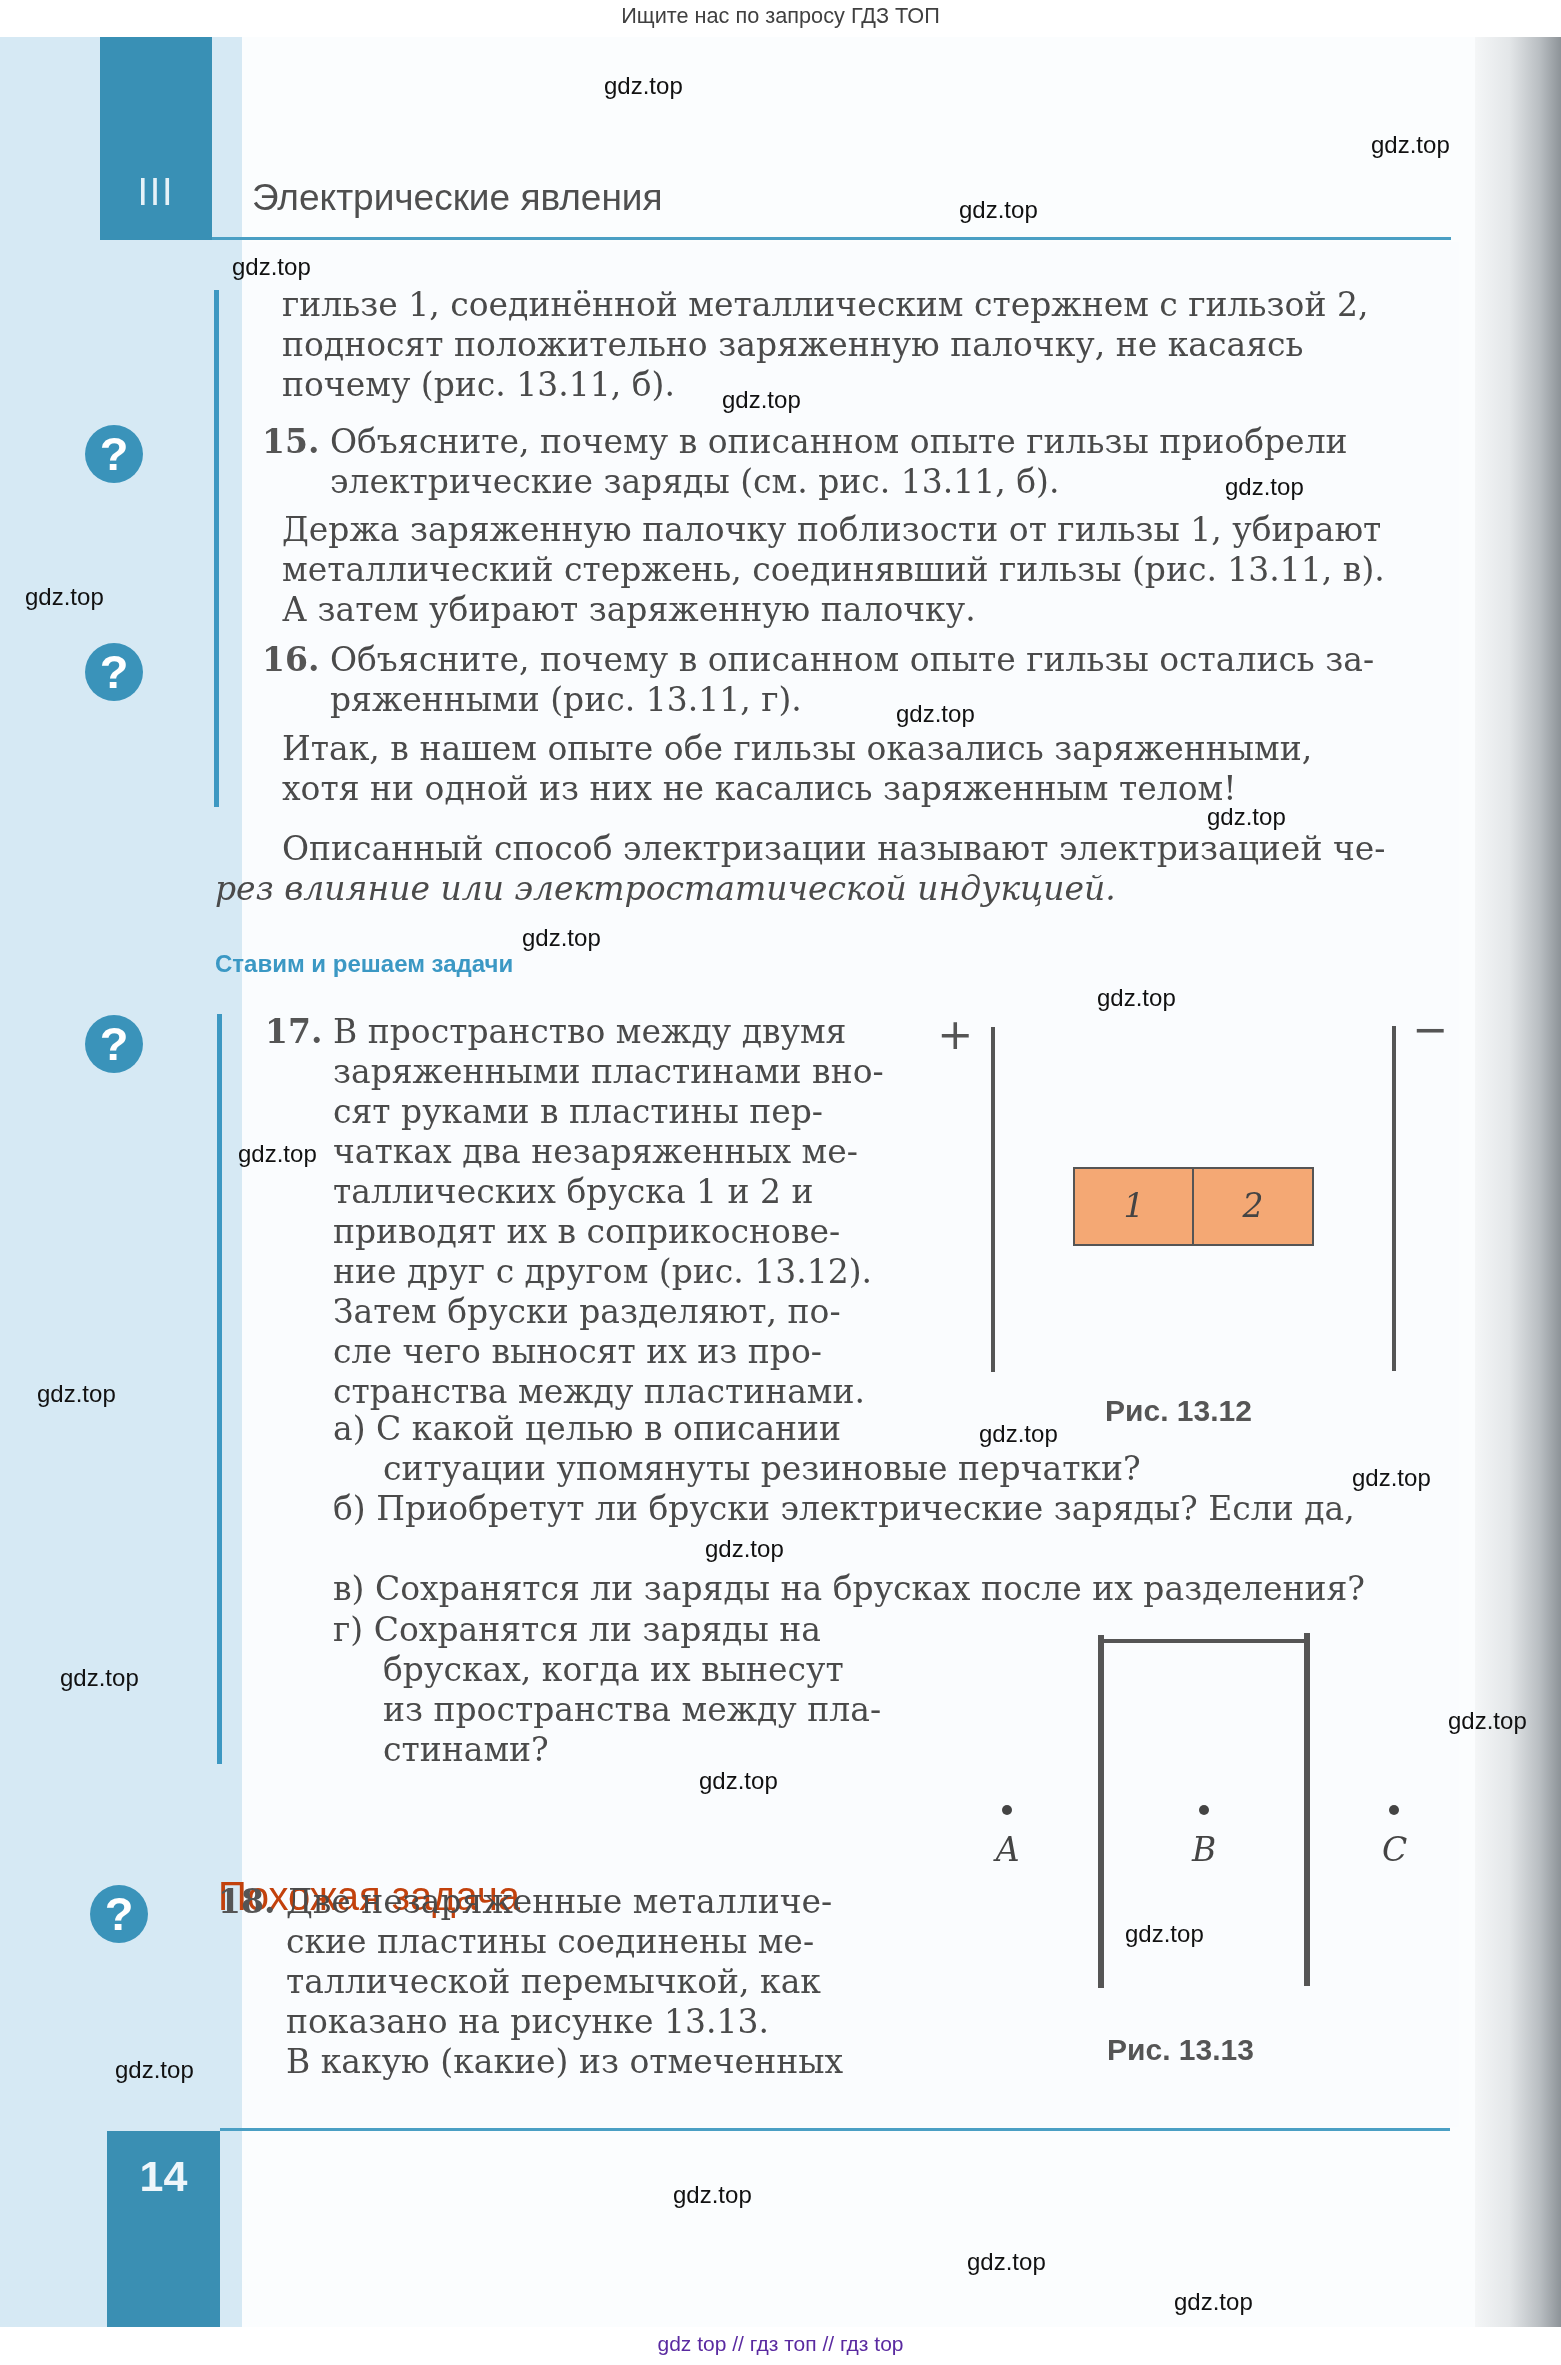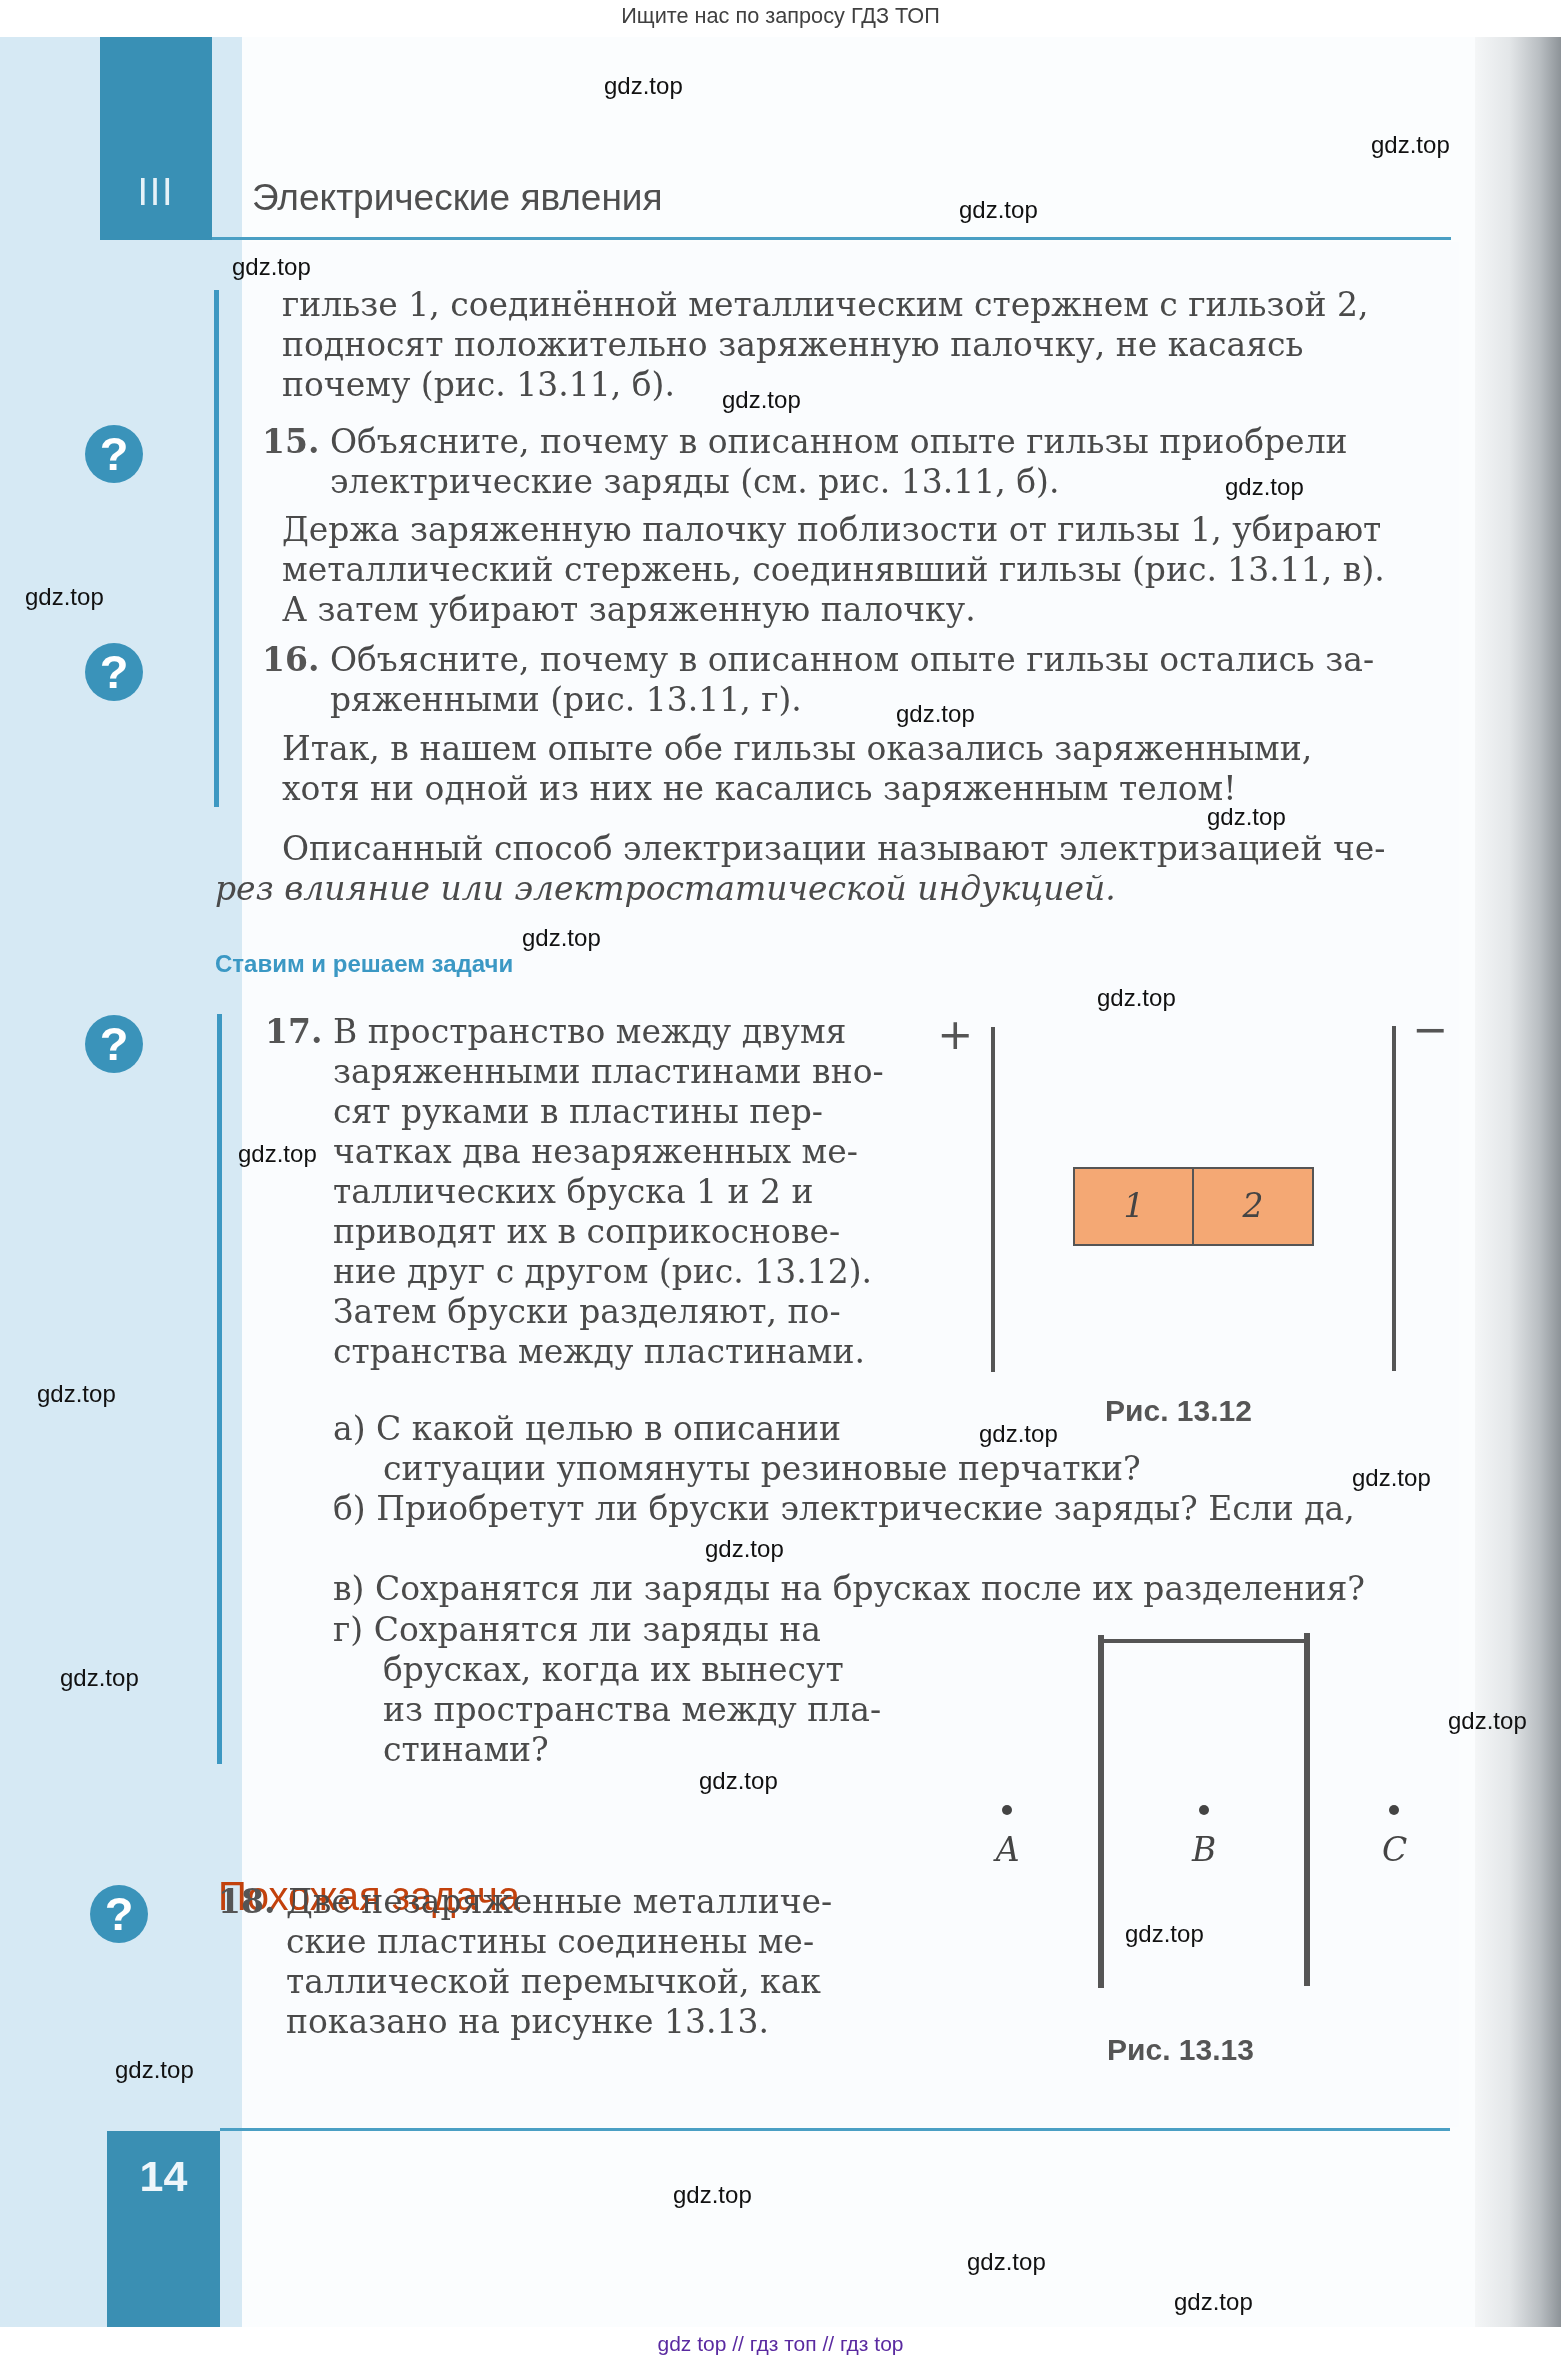--- a/index.html
+++ b/index.html
@@ -103,20 +103,21 @@
 
 <div class="abs txt" style="left:265px; top:1012px; width:667px;">
   <div class="line"><span class="num">17.</span> <span>В пространство между двумя</span></div>
   <div class="line" style="padding-left:68px;">заряженными пластинами вно-</div>
   <div class="line" style="padding-left:68px;">сят руками в пластины пер-</div>
   <div class="line" style="padding-left:68px;">чатках два незаряженных ме-</div>
   <div class="line" style="padding-left:68px;">таллических бруска 1 и 2 и</div>
   <div class="line" style="padding-left:68px;">приводят их в соприкоснове-</div>
   <div class="line" style="padding-left:68px;">ние друг с другом (рис. 13.12).</div>
   <div class="line" style="padding-left:68px;">Затем бруски разделяют, по-</div>
+  <div class="line" style="padding-left:68px;">сле чего выносят их из про-</div>
   <div class="line" style="padding-left:68px;">странства между пластинами.</div>
 </div>
 
 <div class="abs txt" style="left:333px; top:1409px; width:1117px;">
   <div class="line"><span>а)</span> <span>С какой целью в описании</span></div>
   <div class="line" style="padding-left:50px;">ситуации упомянуты резиновые перчатки?</div>
 </div>
 <div class="abs txt" style="left:333px; top:1489px; width:1117px;">
   <div class="line"><span>б)</span> <span>Приобретут ли бруски электрические заряды? Если да,</span></div>
 </div>
@@ -130,20 +131,21 @@
   <div class="line" style="padding-left:50px;">стинами?</div>
 </div>
 
 <div class="abs similar">Похожая задача</div>
 
 <div class="abs txt" style="left:218px; top:1882px; width:684px;">
   <div class="line"><span class="num">18.</span> <span>Две незаряженные металличе-</span></div>
   <div class="line" style="padding-left:68px;">ские пластины соединены ме-</div>
   <div class="line" style="padding-left:68px;">таллической перемычкой, как</div>
   <div class="line" style="padding-left:68px;">показано на рисунке 13.13.</div>
+  <div class="line" style="padding-left:68px;">В какую (какие) из отмеченных</div>
 </div>
 
 <div class="abs" style="left:934px; top:1009px; width:517px; height:433px;">
   <div class="abs" style="left:3.3px; top:0px; font-family:'DejaVu Sans',sans-serif; font-size:43px; color:#555;">+</div>
   <div class="abs plate" style="left:57px; top:18.3px; width:4.2px; height:345px;"></div>
   <div class="abs plate" style="left:458px; top:16.7px; width:4.2px; height:345px;"></div>
   <div class="abs" style="left:478px; top:-5px; font-family:'DejaVu Sans',sans-serif; font-size:43px; color:#555;">−</div>
   <div class="abs bar-block" style="left:139px; top:158px; width:122px; height:79px;">
     <div class="fig-label" style="text-align:center; line-height:73px;">1</div>
   </div>

